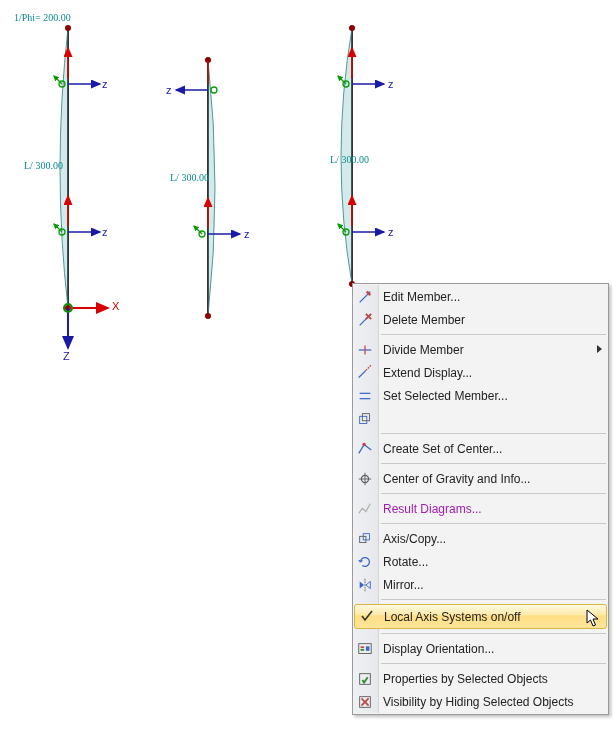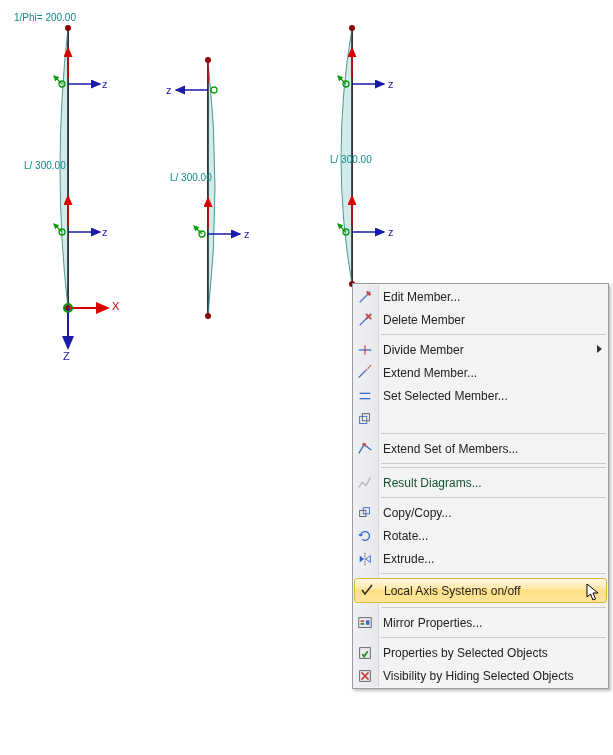--- a/index.html
+++ b/index.html
@@ -42,21 +42,21 @@
   position: relative;
   display: flex;
   align-items: center;
   height: 23px;
   padding-left: 30px;
   padding-right: 16px;
   color: #222;
   cursor: default;
   white-space: nowrap;
 }
-.menu-item.disabled { color: #14532d; }
+.menu-item.disabled { color: #a21caf; }
 .menu-item.highlight {
   background: linear-gradient(to bottom,#fff9e1 0%, #ffe9a6 45%, #ffdf84 46%, #ffe59b 100%);
   border: 1px solid #d9b63d;
   border-radius: 3px;
   margin: 4px 1px;
   padding-left: 29px;
 }
 .menu-sep {
   margin: 3px 2px 3px 28px;
   border-top: 1px solid #c9c9c9;
@@ -87,21 +87,21 @@
   left: 231px; top: 4px;
   width: 16px; height: 20px;
   pointer-events: none;
 }
 
 
 .diag-label {
   position: absolute;
   font-size: 10px;
   color: #0a8a8a;
-  font-family: Liberation Sans, sans-serif;
+  font-family: Liberation Serif, serif;
   text-align: center;
 }
 .axis-label {
   position: absolute;
   font-size: 11px;
   color: #1a1aa8;
   font-family: Arial, sans-serif;
 }
 </style>
 </head>
@@ -221,21 +221,21 @@
         <span>Divide Member</span>
         <span class="submenu-arrow"></span>
       </div>
       <div class="menu-item">
         <span class="menu-icon">
           <svg width="16" height="16" viewBox="0 0 18 18">
             <line x1="2" y1="14" x2="10" y2="6" stroke="#3a66c4" stroke-width="1.4"></line>
             <line x1="10" y1="6" x2="16" y2="0" stroke="#c04848" stroke-width="1.4" stroke-dasharray="2,1"></line>
           </svg>
         </span>
-        <span>Extend Member...</span>
+        <span>Extend Display...</span>
       </div>
       <div class="menu-item">
         <span class="menu-icon">
           <svg width="16" height="16" viewBox="0 0 18 18">
             <line x1="3" y1="6" x2="15" y2="6" stroke="#3a66c4" stroke-width="1.4"></line>
             <line x1="3" y1="12" x2="15" y2="12" stroke="#3a66c4" stroke-width="1.4"></line>
           </svg>
         </span>
         <span>Set Selected Member...</span>
       </div>
@@ -249,60 +249,70 @@
       </div>
       <div class="menu-sep"></div>
       <div class="menu-item">
         <span class="menu-icon">
           <svg width="16" height="16" viewBox="0 0 18 18">
             <line x1="2" y1="14" x2="8" y2="4" stroke="#3a66c4" stroke-width="1.4"></line>
             <line x1="8" y1="4" x2="16" y2="10" stroke="#3a66c4" stroke-width="1.4"></line>
             <circle cx="8" cy="4" r="2" fill="#c04848"></circle>
           </svg>
         </span>
-        <span>Extend Set of Members...</span>
-      </div>
-      <div class="menu-sep"></div>
+        <span>Create Set of Center...</span>
+      </div>
+      <div class="menu-sep"></div>
+      <div class="menu-item">
+        <span class="menu-icon">
+          <svg width="16" height="16" viewBox="0 0 18 18">
+            <circle cx="9" cy="9" r="4" fill="none" stroke="#5a5a5a" stroke-width="1.4"></circle>
+            <line x1="9" y1="2" x2="9" y2="16" stroke="#5a5a5a" stroke-width="1"></line>
+            <line x1="2" y1="9" x2="16" y2="9" stroke="#5a5a5a" stroke-width="1"></line>
+          </svg>
+        </span>
+        <span>Center of Gravity and Info...</span>
+      </div>
       <div class="menu-sep"></div>
       <div class="menu-item disabled">
         <span class="menu-icon">
           <svg width="16" height="16" viewBox="0 0 18 18">
             <path d="M2 14 L6 8 L10 12 L15 3" fill="none" stroke="#b3b3b3" stroke-width="1.4"></path>
           </svg>
         </span>
         <span>Result Diagrams...</span>
       </div>
       <div class="menu-sep"></div>
       <div class="menu-item">
         <span class="menu-icon">
           <svg width="16" height="16" viewBox="0 0 18 18">
             <rect x="3" y="6" width="7" height="7" fill="none" stroke="#5a5a5a" stroke-width="1"></rect>
             <rect x="7" y="3" width="7" height="7" fill="none" stroke="#3a66c4" stroke-width="1"></rect>
           </svg>
         </span>
-        <span>Copy/Copy...</span>
+        <span>Axis/Copy...</span>
       </div>
       <div class="menu-item">
         <span class="menu-icon">
           <svg width="16" height="16" viewBox="0 0 18 18">
             <path d="M4 9 a5 5 0 1 1 2 4" fill="none" stroke="#3a66c4" stroke-width="1.4"></path>
             <path d="M4 9 l-2 -2 m2 2 l2 -2" stroke="#3a66c4" stroke-width="1.4" fill="none"></path>
           </svg>
         </span>
         <span>Rotate...</span>
       </div>
       <div class="menu-item">
         <span class="menu-icon">
           <svg width="16" height="16" viewBox="0 0 18 18">
             <line x1="9" y1="2" x2="9" y2="16" stroke="#5a5a5a" stroke-width="1" stroke-dasharray="2,1"></line>
             <path d="M3 5 L8 9 L3 13 Z" fill="#3a66c4"></path>
             <path d="M15 5 L10 9 L15 13 Z" fill="none" stroke="#3a66c4" stroke-width="1"></path>
           </svg>
         </span>
-        <span>Extrude...</span>
+        <span>Mirror...</span>
       </div>
       <div class="menu-sep"></div>
       <div class="menu-item highlight">
         <span class="checkmark"><svg width="12" height="12" viewBox="0 0 12 12">
             <path d="M1 6 L4 10 L11 1" fill="none" stroke="#333" stroke-width="1.6"></path>
           </svg></span>
         <span>Local Axis Systems on/off</span>
         <span class="cursor-icon"><svg width="16" height="20" viewBox="0 0 16 20">
             <path d="M1 1 L1 14 L4.5 11 L7 17 L9.5 16 L7 10 L12 10 Z" fill="#fff" stroke="#000" stroke-width="1"></path>
           </svg></span>
@@ -310,21 +320,21 @@
       <div class="menu-sep"></div>
       <div class="menu-item">
         <span class="menu-icon">
           <svg width="16" height="16" viewBox="0 0 18 18">
             <rect x="2" y="3" width="14" height="11" fill="none" stroke="#5a5a5a" stroke-width="1"></rect>
             <rect x="4" y="6" width="4" height="2" fill="#c04848"></rect>
             <rect x="4" y="9" width="4" height="2" fill="#2f8b2f"></rect>
             <rect x="10" y="6" width="4" height="5" fill="#3a66c4"></rect>
           </svg>
         </span>
-        <span>Mirror Properties...</span>
+        <span>Display Orientation...</span>
       </div>
       <div class="menu-sep"></div>
       <div class="menu-item">
         <span class="menu-icon">
           <svg width="16" height="16" viewBox="0 0 18 18">
             <rect x="3" y="3" width="12" height="12" fill="none" stroke="#5a5a5a" stroke-width="1"></rect>
             <path d="M6 10 l2 3 l4 -6" fill="none" stroke="#2f8b2f" stroke-width="2"></path>
           </svg>
         </span>
         <span>Properties by Selected Objects</span>

